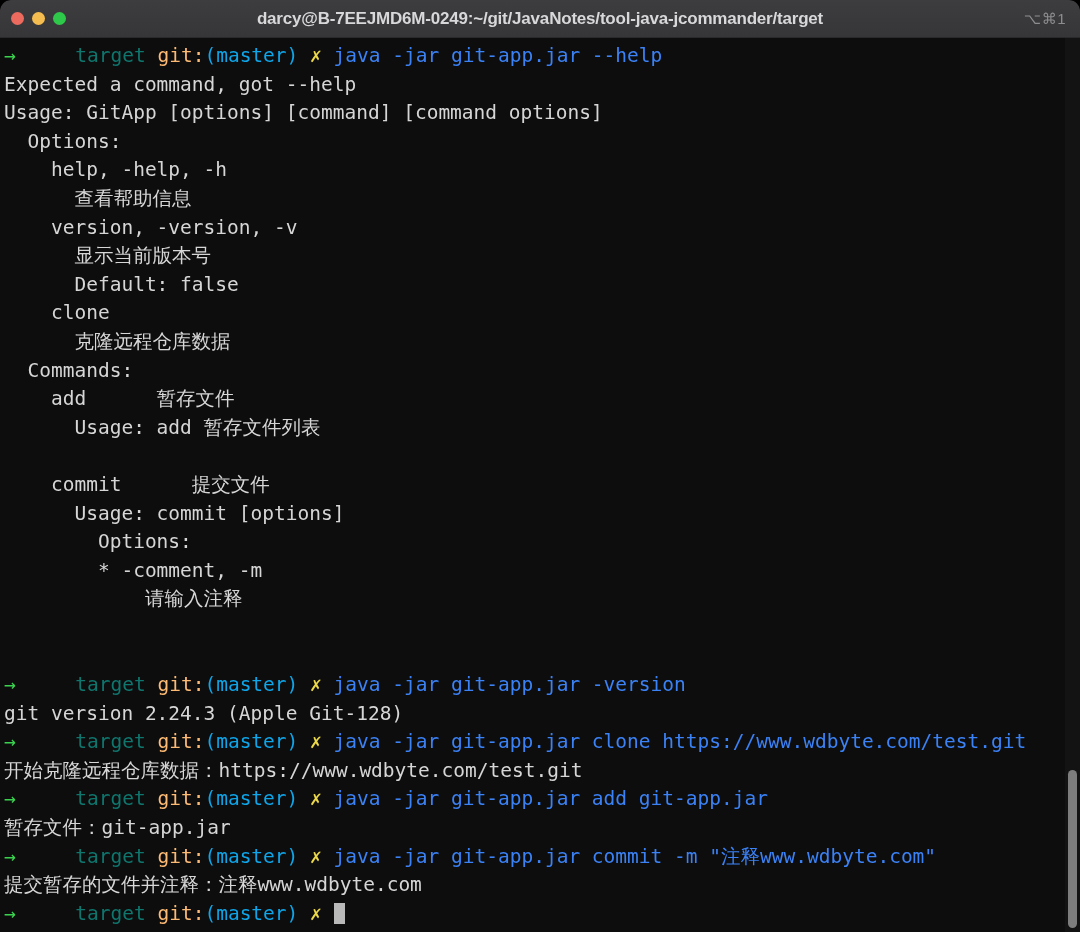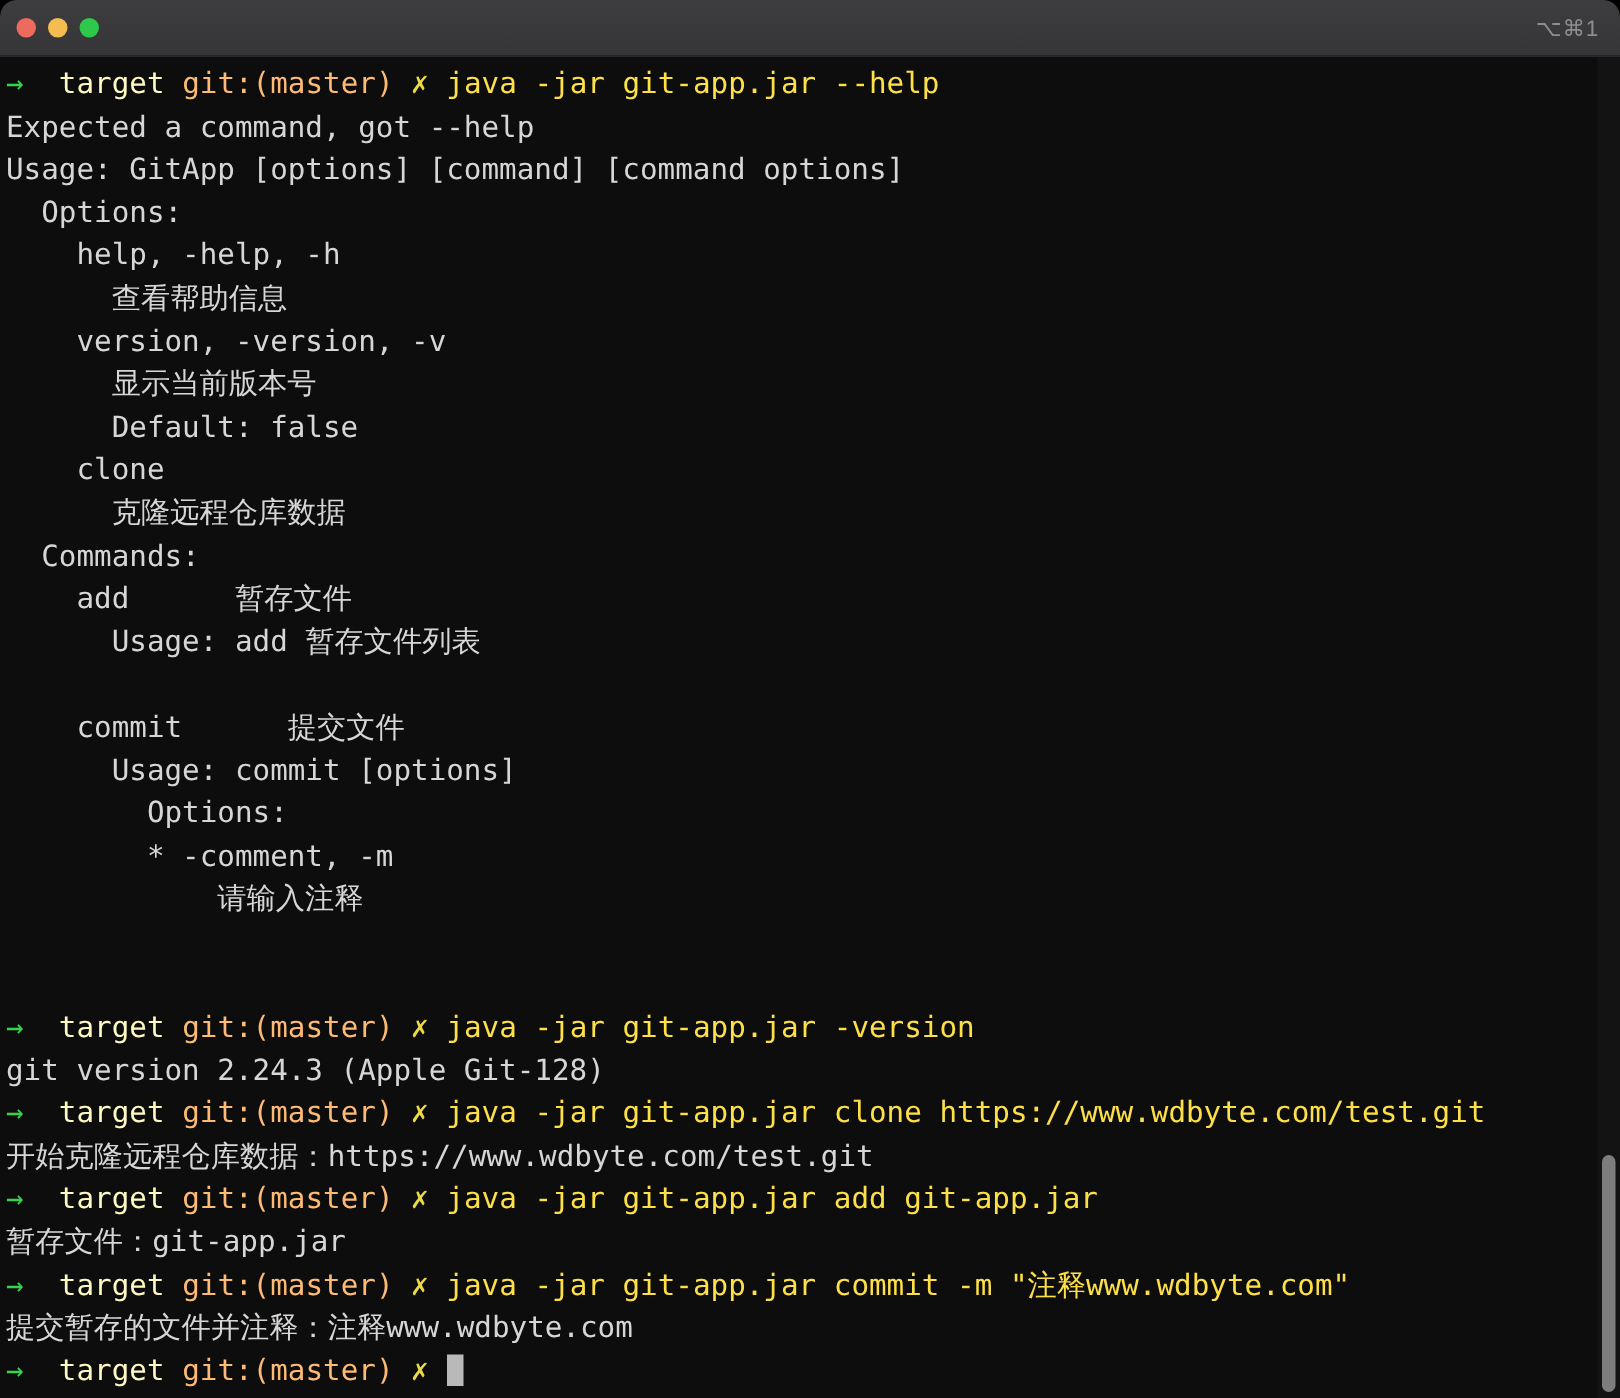--- a/index.html
+++ b/index.html
@@ -77,25 +77,25 @@
     overflow: hidden;
   }
   .line {
     height: 28.6px;
     white-space: pre;
   }
   .line.blank { }
 
   
   .c-arrow   { color: #3ad14f; }
-  .c-target  { color: #fef9c3; }
+  .c-target  { color: #0f766e; margin-left: 36px; }
   .c-git     { color: #fdba74; }
-  .c-branch  { color: #fdba74; }
+  .c-branch  { color: #0ea5e9; }
   .c-cross   { color: #ecd94a; }
-  .c-plain   { color: #fde047; }
+  .c-plain   { color: #3b82f6; }
 
   .cursor {
     display: inline-block;
     width: 11px;
     height: 21px;
     background: #b9b9b9;
     vertical-align: -4px;
   }
 
   
@@ -121,20 +121,21 @@
 <body>
 
 <div class="window">
 
   <div class="titlebar">
     <div class="traffic">
       <span class="dot dot-close"></span>
       <span class="dot dot-min"></span>
       <span class="dot dot-max"></span>
     </div>
+    <div class="title-text">darcy@B-7EEJMD6M-0249:~/git/JavaNotes/tool-java-jcommander/target</div>
     <div class="titlebar-shortcut">⌥⌘1</div>
   </div>
 
   <div class="term" id="terminal-body"><div class="line"><span class="c-arrow">→ </span><span class="c-plain"> </span><span class="c-target">target</span><span class="c-plain"> </span><span class="c-git">git:</span><span class="c-branch">(master)</span><span class="c-plain"> </span><span class="c-cross">✗</span><span class="c-plain"> </span><span class="c-plain">java -jar git-app.jar --help</span></div><div class="line">Expected a command, got --help</div><div class="line">Usage: GitApp [options] [command] [command options]</div><div class="line">  Options:</div><div class="line">    help, -help, -h</div><div class="line">      查看帮助信息</div><div class="line">    version, -version, -v</div><div class="line">      显示当前版本号</div><div class="line">      Default: false</div><div class="line">    clone</div><div class="line">      克隆远程仓库数据</div><div class="line">  Commands:</div><div class="line">    add      暂存文件</div><div class="line">      Usage: add 暂存文件列表</div><div class="line blank">&nbsp;</div><div class="line">    commit      提交文件</div><div class="line">      Usage: commit [options]</div><div class="line">        Options:</div><div class="line">        * -comment, -m</div><div class="line">            请输入注释</div><div class="line blank">&nbsp;</div><div class="line blank">&nbsp;</div><div class="line"><span class="c-arrow">→ </span><span class="c-plain"> </span><span class="c-target">target</span><span class="c-plain"> </span><span class="c-git">git:</span><span class="c-branch">(master)</span><span class="c-plain"> </span><span class="c-cross">✗</span><span class="c-plain"> </span><span class="c-plain">java -jar git-app.jar -version</span></div><div class="line">git version 2.24.3 (Apple Git-128)</div><div class="line"><span class="c-arrow">→ </span><span class="c-plain"> </span><span class="c-target">target</span><span class="c-plain"> </span><span class="c-git">git:</span><span class="c-branch">(master)</span><span class="c-plain"> </span><span class="c-cross">✗</span><span class="c-plain"> </span><span class="c-plain">java -jar git-app.jar clone https://www.wdbyte.com/test.git</span></div><div class="line">开始克隆远程仓库数据：https://www.wdbyte.com/test.git</div><div class="line"><span class="c-arrow">→ </span><span class="c-plain"> </span><span class="c-target">target</span><span class="c-plain"> </span><span class="c-git">git:</span><span class="c-branch">(master)</span><span class="c-plain"> </span><span class="c-cross">✗</span><span class="c-plain"> </span><span class="c-plain">java -jar git-app.jar add git-app.jar</span></div><div class="line">暂存文件：git-app.jar</div><div class="line"><span class="c-arrow">→ </span><span class="c-plain"> </span><span class="c-target">target</span><span class="c-plain"> </span><span class="c-git">git:</span><span class="c-branch">(master)</span><span class="c-plain"> </span><span class="c-cross">✗</span><span class="c-plain"> </span><span class="c-plain">java -jar git-app.jar commit -m "注释www.wdbyte.com"</span></div><div class="line">提交暂存的文件并注释：注释www.wdbyte.com</div><div class="line"><span class="c-arrow">→ </span><span class="c-plain"> </span><span class="c-target">target</span><span class="c-plain"> </span><span class="c-git">git:</span><span class="c-branch">(master)</span><span class="c-plain"> </span><span class="c-cross">✗</span><span class="c-plain"> </span><span class="cursor"></span></div></div>
 
   <div class="scrollbar-track">
     <div class="scrollbar-thumb"></div>
   </div>
 
 </div>

